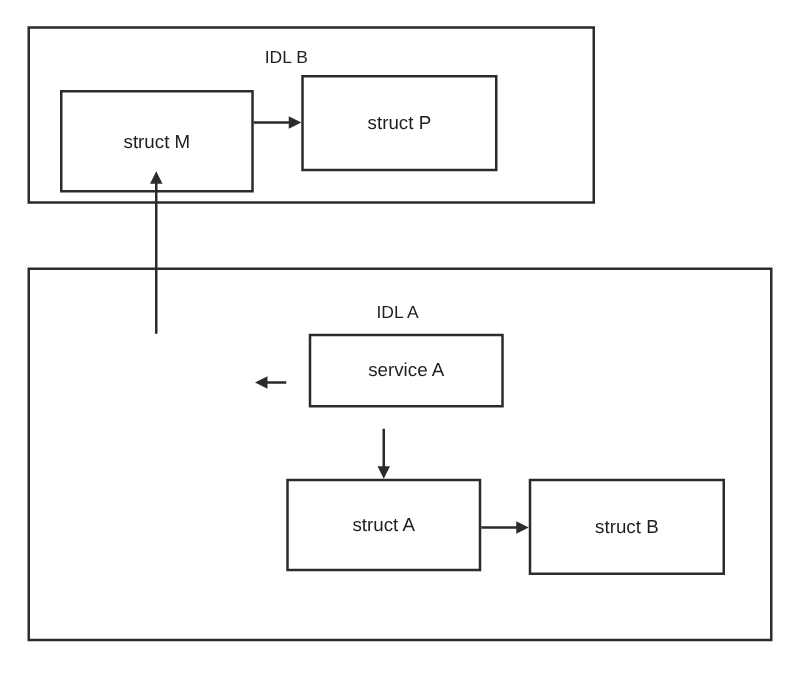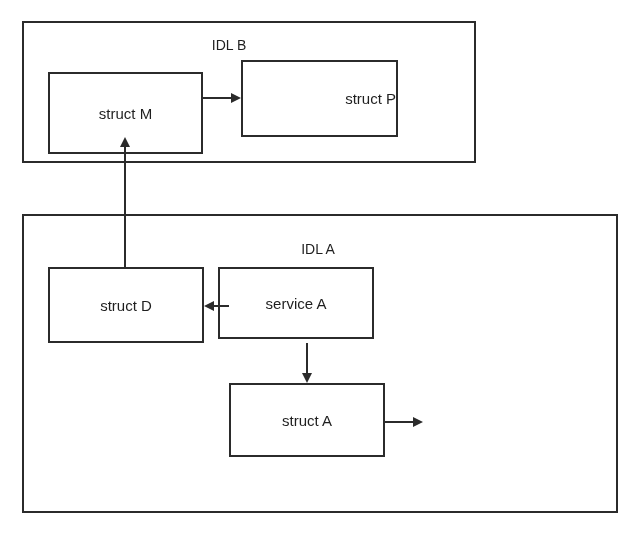--- a/index.html
+++ b/index.html
@@ -34,23 +34,23 @@
     border: 2px solid #2b2b2b;
     box-sizing: border-box;
     background: #ffffff;
     display: flex;
     align-items: center;
     justify-content: center;
     font-size: 15px;
     color: #1f1f1f;
   }
   #node-struct-m  { left: 48px;  top: 72px;  width: 155px; height: 82px; }
-  #node-struct-p  { left: 241px; top: 60px;  width: 157px; height: 77px; justify-content: flex-end; }
+  #node-struct-p  { left: 241px; top: 60px;  width: 157px; height: 77px; }
   #node-struct-d  { left: 48px;  top: 267px; width: 156px; height: 76px; }
-  #node-service-a { left: 218px; top: 267px; width: 156px; height: 72px; }
+  #node-service-a { left: 247px; top: 267px; width: 156px; height: 59px; }
   #node-struct-a  { left: 229px; top: 383px; width: 156px; height: 74px; }
   #node-struct-b  { left: 423px; top: 383px; width: 157px; height: 77px; }
   .edge-line {
     position: absolute;
     background: #2b2b2b;
   }
   .edge-head {
     position: absolute;
     width: 0;
     height: 0;
@@ -91,28 +91,28 @@
 
   <div class="group-label" id="label-idl-b">IDL B</div>
   <div class="group-label" id="label-idl-a">IDL A</div>
 
   <div class="node" id="node-struct-m">
     <span>struct M</span>
   </div>
   <div class="node" id="node-struct-p">
     <span>struct P</span>
   </div>
-  <div class="node" id="node-struct-d">
-    <span>struct D</span>
-  </div>
   <div class="node" id="node-service-a">
     <span>service A</span>
   </div>
   <div class="node" id="node-struct-a">
     <span>struct A</span>
+  </div>
+  <div class="node" id="node-struct-b">
+    <span>struct B</span>
   </div>
 
   <div class="edge-line" id="line-m-p"></div>
   <div class="edge-head" id="head-m-p"></div>
 
   <div class="edge-line" id="line-d-m"></div>
   <div class="edge-head" id="head-d-m"></div>
 
   <div class="edge-line" id="line-sa-d"></div>
   <div class="edge-head" id="head-sa-d"></div>

